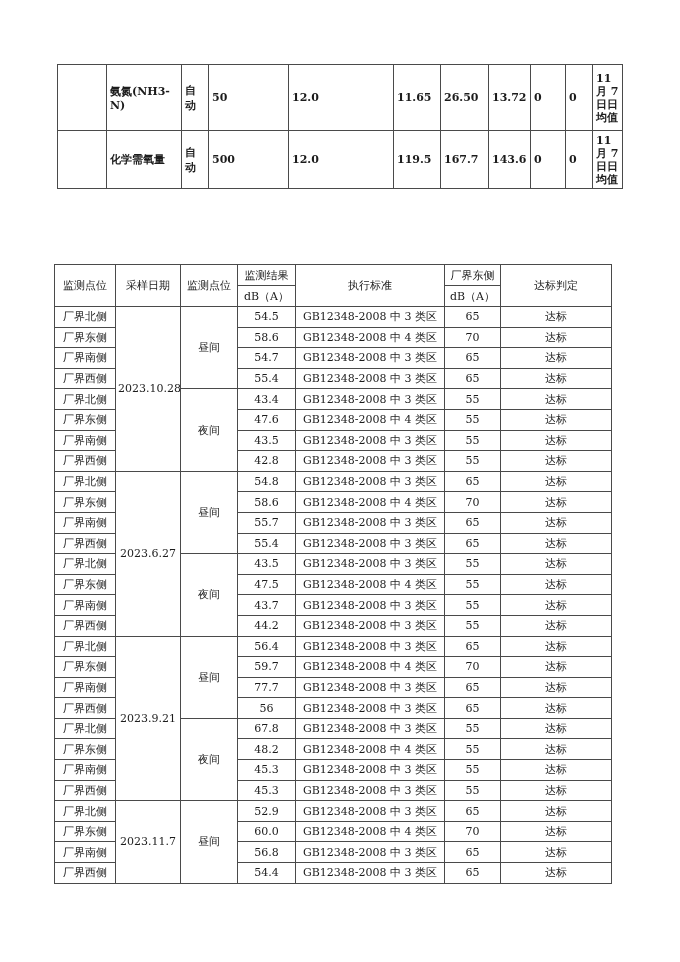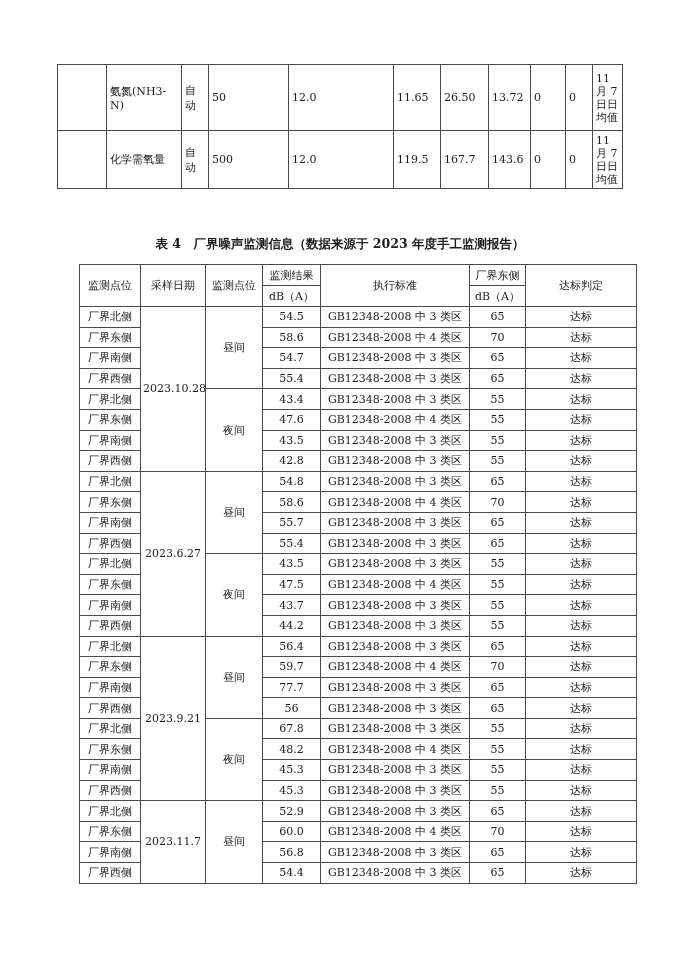--- a/index.html
+++ b/index.html
@@ -6,33 +6,33 @@
   .page {
     position:relative; width:680px; height:962px; background:#ffffff;
     font-family:"DejaVu Serif","Liberation Serif",serif; color:#1c1c1c;
     overflow:hidden;
   }
   table { border-collapse:collapse; table-layout:fixed; position:absolute; }
   td { border:1px solid #4a4a4a; font-size:11px; overflow:hidden; }
 
   
   .cont-table { left:57px; top:64px; width:565px; }
-  .cont-table td { text-align:left; vertical-align:middle; padding:1px 2px 1px 3px; }
+  .cont-table td { text-align:left; vertical-align:middle; padding:1px 2px 1px 3px;font-weight:bold; }
   .cont-table tr:nth-child(1) { height:66px; }
   .cont-table tr:nth-child(2) { height:58px; }
   .cont-table td.cc10 { line-height:13px; padding:2px 2px 2px 3px; }
 
   
   .t4-title {
     position:absolute; left:0; top:236px; width:100%;
     text-align:center; font-size:12.5px; font-weight:bold;
   }
 
   
-  .noise-table { left:79px; top:264px; width:557px; }
+  .noise-table { left:54px; top:264px; width:557px; }
   .noise-table td { text-align:center; vertical-align:middle; padding:0 2px; }
   .noise-table thead tr { height:21px; }
   .noise-table tbody tr { height:20.6px; }
 </style>
 </head>
 <body>
 
 <div class="page">
 
   <table class="cont-table">
@@ -72,21 +72,20 @@
           <td class="cc5">119.5</td>
           <td class="cc6">167.7</td>
           <td class="cc7">143.6</td>
           <td class="cc8">0</td>
           <td class="cc9">0</td>
           <td class="cc10">11 月 7 日日 均值</td>
         </tr>
       </tbody>
   </table>
 
-  <div class="t4-title">表 4　厂界噪声监测信息（数据来源于 2023 年度手工监测报告）</div>
 
   <table class="noise-table">
     <colgroup>
       <col style="width:61px">
         <col style="width:65px">
         <col style="width:57px">
       <col style="width:58px">
         <col style="width:149px">
         <col style="width:56px">
       <col style="width:111px">

